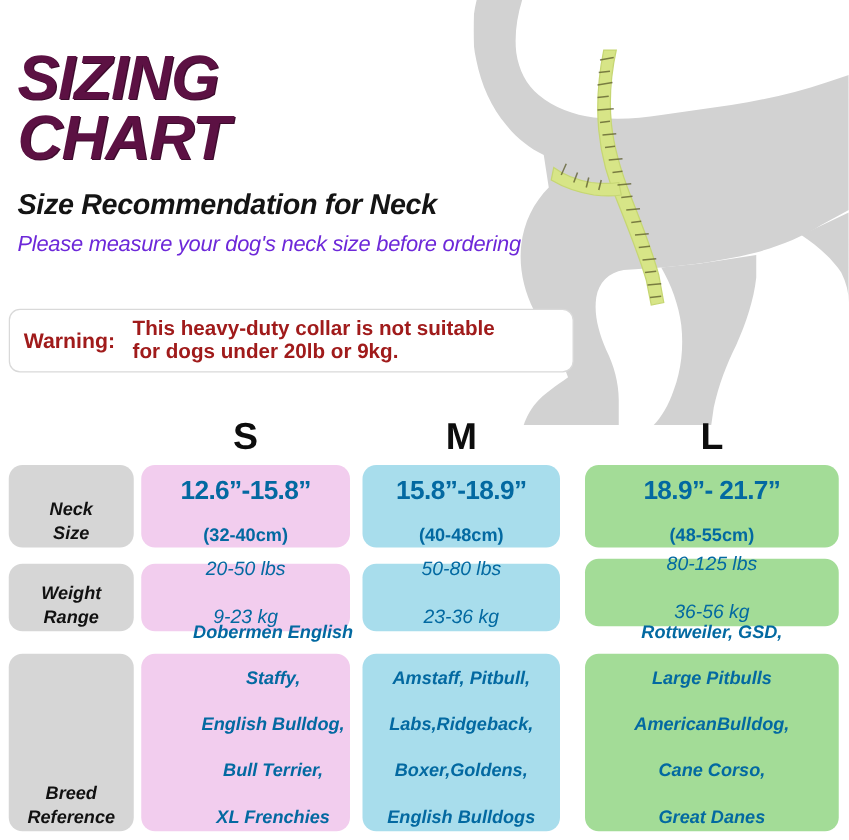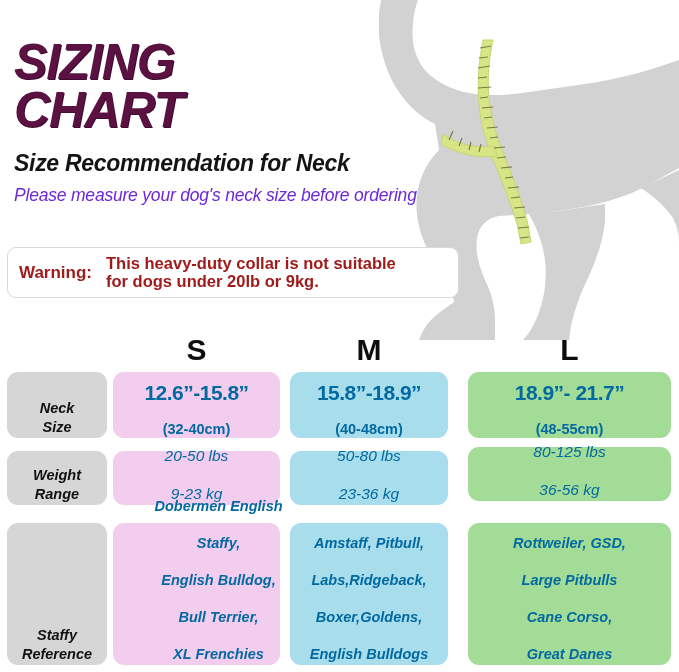--- a/index.html
+++ b/index.html
@@ -198,34 +198,35 @@
 <div class="cell val-cell blue" id="wt-m">
   <div class="wt-line">50-80 lbs</div>
   <div class="wt-line">23-36 kg</div>
 </div>
 <div class="cell val-cell green" id="wt-l">
   <div class="wt-line">80-125 lbs</div>
   <div class="wt-line">36-56 kg</div>
 </div>
 
 <div class="cell label-cell" id="lbl-breed">
-  <div>Staffy</div>
+  <div>Breed</div>
   <div>Reference</div>
 </div>
 <div class="cell val-cell pink" id="breed-s">
   <div class="breed-line">Dobermen English</div>
   <div class="breed-line">Staffy,</div>
   <div class="breed-line">English Bulldog,</div>
   <div class="breed-line">Bull Terrier,</div>
   <div class="breed-line">XL Frenchies</div>
 </div>
 <div class="cell val-cell blue" id="breed-m">
   <div class="breed-line">Amstaff, Pitbull,</div>
   <div class="breed-line">Labs,Ridgeback,</div>
   <div class="breed-line">Boxer,Goldens,</div>
   <div class="breed-line">English Bulldogs</div>
 </div>
 <div class="cell val-cell green" id="breed-l">
   <div class="breed-line">Rottweiler, GSD,</div>
   <div class="breed-line">Large Pitbulls</div>
+  <div class="breed-line">AmericanBulldog,</div>
   <div class="breed-line">Cane Corso,</div>
   <div class="breed-line">Great Danes</div>
 </div>
 
 </body></html>

